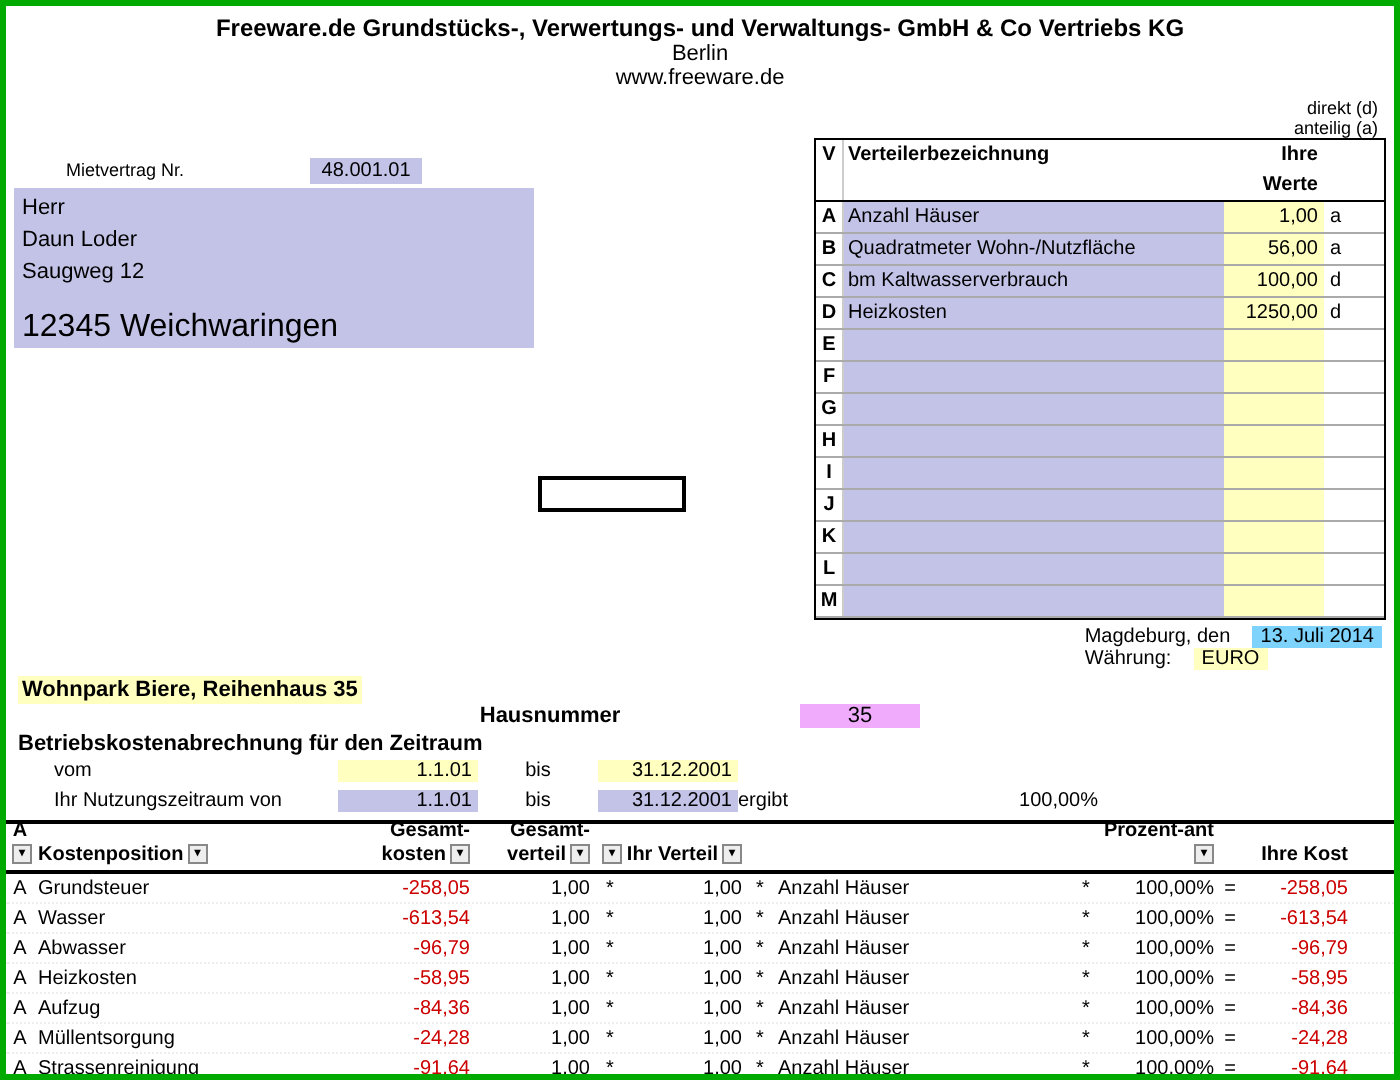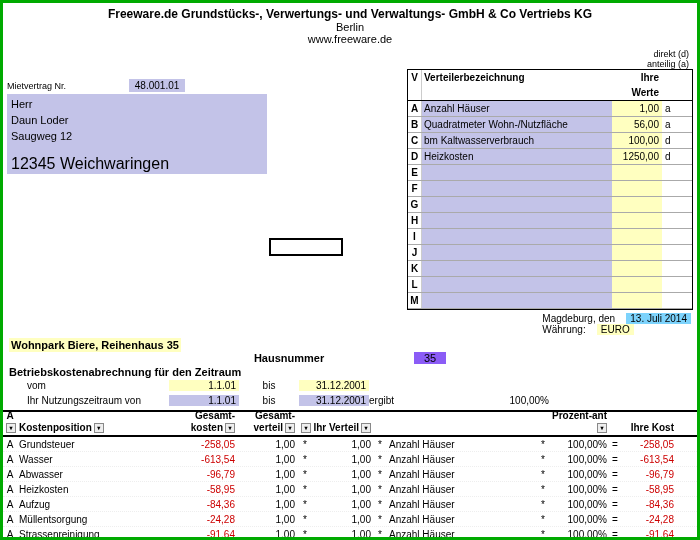--- a/index.html
+++ b/index.html
@@ -17,35 +17,35 @@
 .vtable .vhead { font-weight: bold; background: #fff; border-bottom: 1px solid #000; }
 .vc1 { width: 14px; text-align: center; border-right: 1px solid #ccc; font-weight: bold; }
 .vc2 { flex: 1; padding-left: 2px; background: #c3c3e8; }
 .vc2.blank { background: #c3c3e8; }
 .vc3 { width: 50px; text-align: right; padding-right: 3px; background: #ffffc0; }
 .vc4 { width: 30px; padding-left: 3px; }
 .vtable .vhead .vc2, .vtable .vhead .vc3, .vtable .vhead .vc4 { background: #fff; }
 .vheader-extra { font-size: 9px; text-align: right; padding-right: 4px; }
 
 .contract { margin-top: 30px; font-size: 10px; }
-.contract .label { font-size: 9px; }
+.contract .label { font-size: 9px; margin-left: 26px; }
 .addrblock { background: #c3c3e8; width: 260px; padding: 2px 4px; margin-top: 2px; font-size: 11px; line-height: 16px; }
 .addrblock .zip { margin-top: 12px; font-size: 16px; }
 .contractnum { display: inline-block; background: #c3c3e8; padding: 1px 6px; margin-left: 60px; }
 
 .meta { display: flex; justify-content: flex-end; gap: 10px; font-size: 10px; padding: 3px 6px; }
 .meta .lbl { text-align: right; }
 .meta .val { background: #ffffc0; padding: 0 4px; min-width: 70px; }
 .meta .val.white { background: #7dd3fc; }
 
 .section { padding: 0 6px; font-size: 11px; }
 .prop { font-weight: bold; background: #ffffc0; display: inline-block; padding: 1px 2px; }
 .hausnr-row { display: flex; align-items: center; justify-content: center; }
 .hausnr-label { font-weight: bold; background: #fff; width: 160px; }
-.hausnr-val { background: #8b5cf6; padding: 0 10px; }
+.hausnr-val { background: #f0abfc; padding: 0 24px; }
 .periodtitle { font-weight: bold; margin-top: 2px; }
 
 .periodgrid { font-size: 10px; }
 .periodgrid .prow { display: flex; align-items: center; height: 15px; }
 .periodgrid .plabel { width: 160px; padding-left: 18px; }
 .periodgrid .pfrom { width: 70px; text-align: right; background: #ffffc0; padding: 0 3px; }
 .periodgrid .pbis { width: 60px; text-align: center; }
 .periodgrid .pto { width: 70px; text-align: right; background: #ffffc0; padding: 0 3px; }
 .periodgrid .pergibt { width: 120px; }
 .periodgrid .ppct { width: 60px; text-align: right; }

